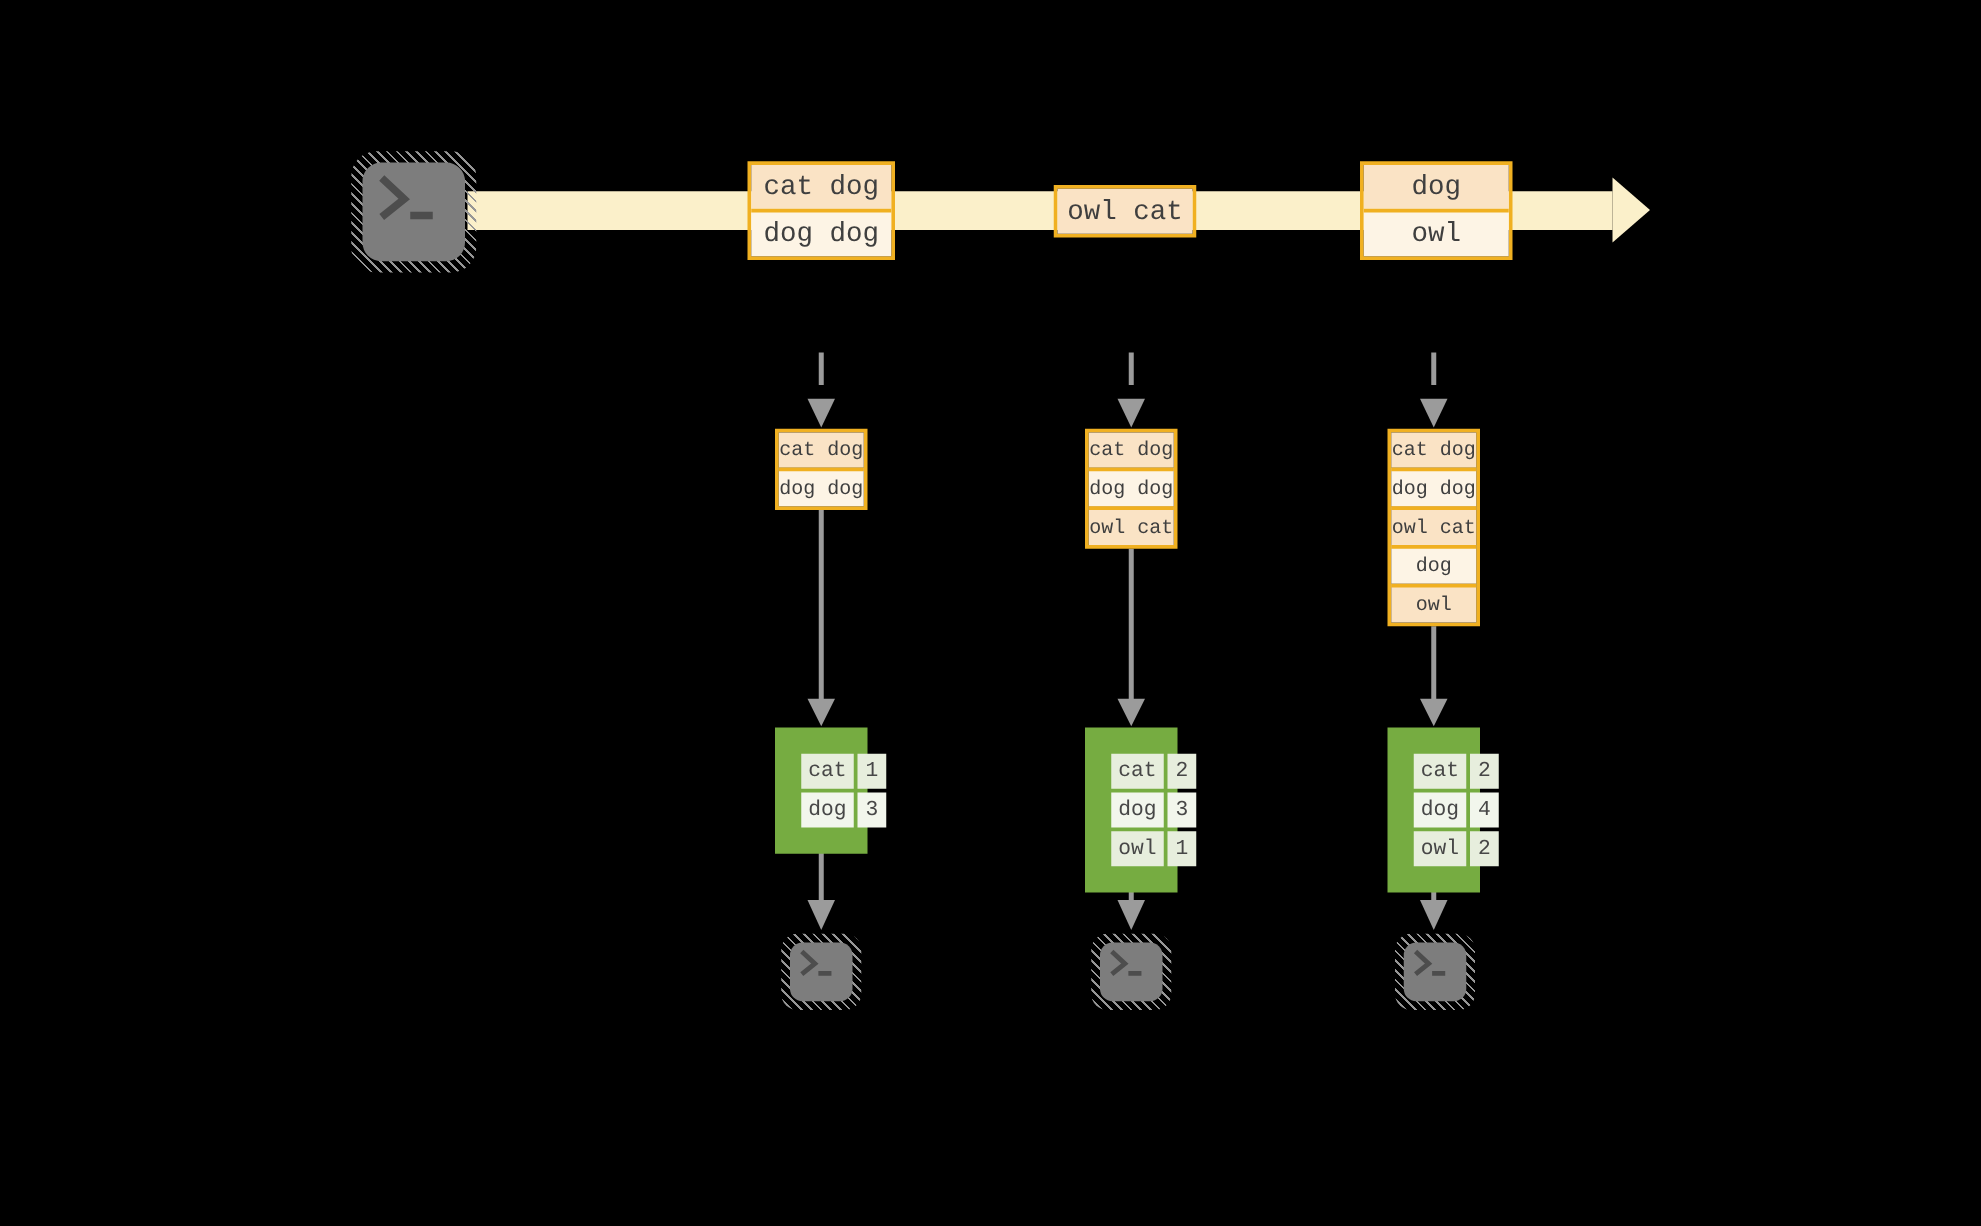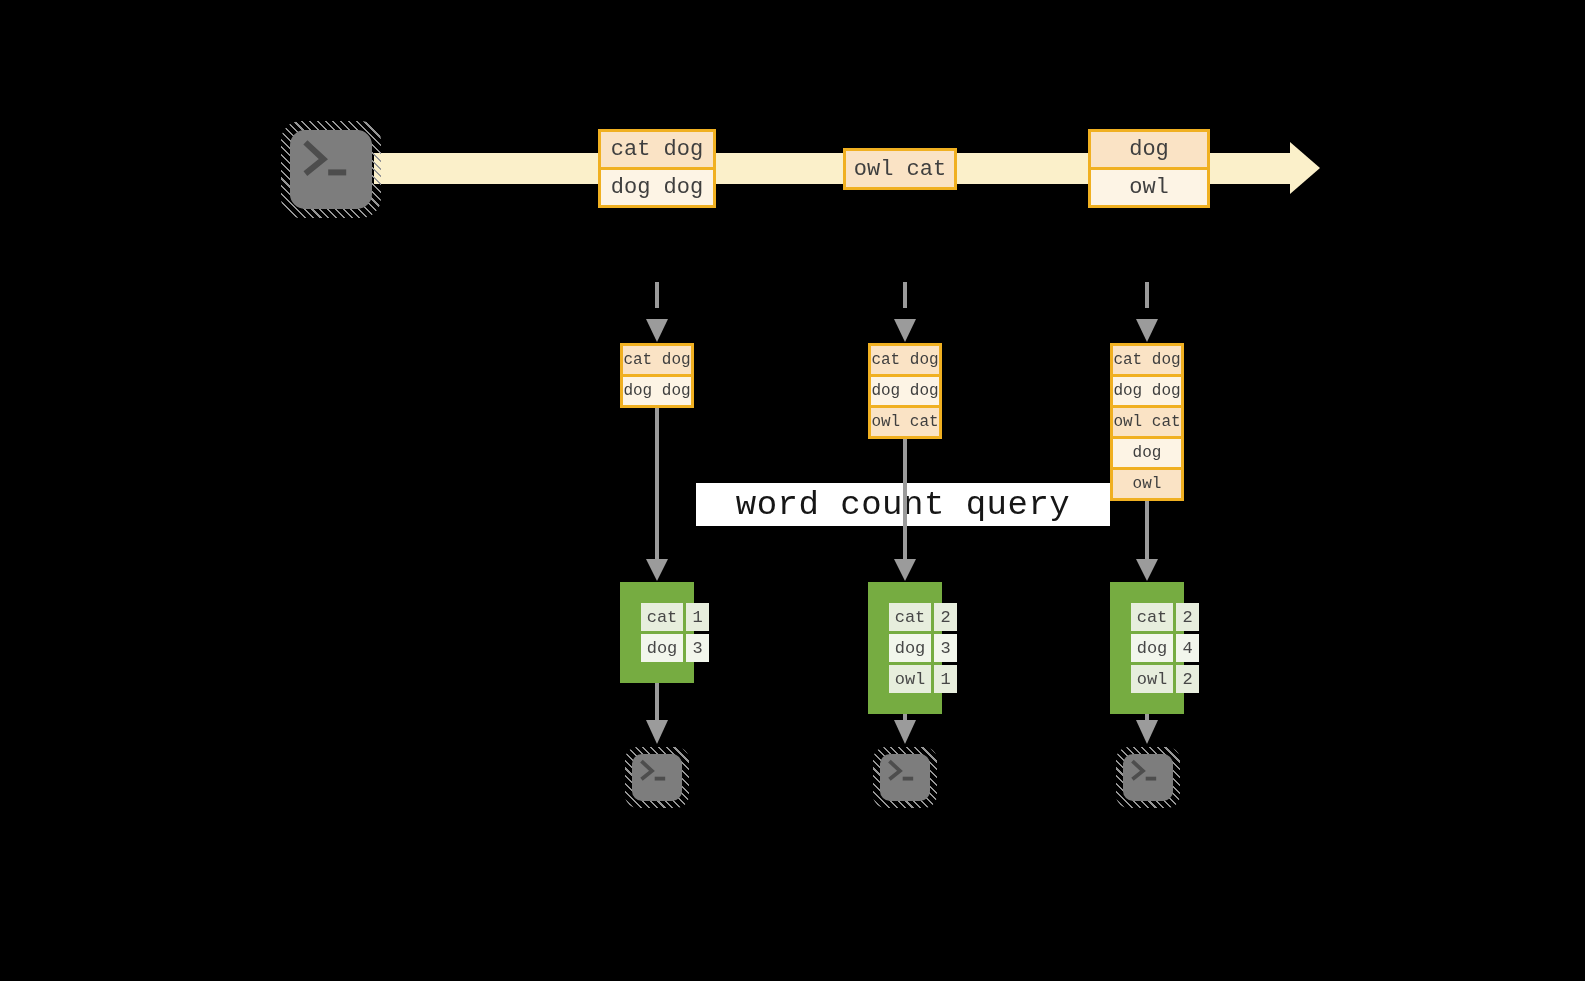--- a/index.html
+++ b/index.html
@@ -158,23 +158,20 @@
     <div class="row dark">owl cat</div>
   </div>
   <div class="stack stack-3">
     <div class="row dark">cat dog</div>
     <div class="row light">dog dog</div>
     <div class="row dark">owl cat</div>
     <div class="row light">dog</div>
     <div class="row dark">owl</div>
   </div>
 
-  <div class="query-band">
-    <span>word count query</span>
-  </div>
 
   <div class="wtable wtable-1">
     <div class="cell gdark">cat</div>
     <div class="cell gdark">1</div>
     <div class="cell glight">dog</div>
     <div class="cell glight">3</div>
   </div>
   <div class="wtable wtable-2">
     <div class="cell gdark">cat</div>
     <div class="cell gdark">2</div>

